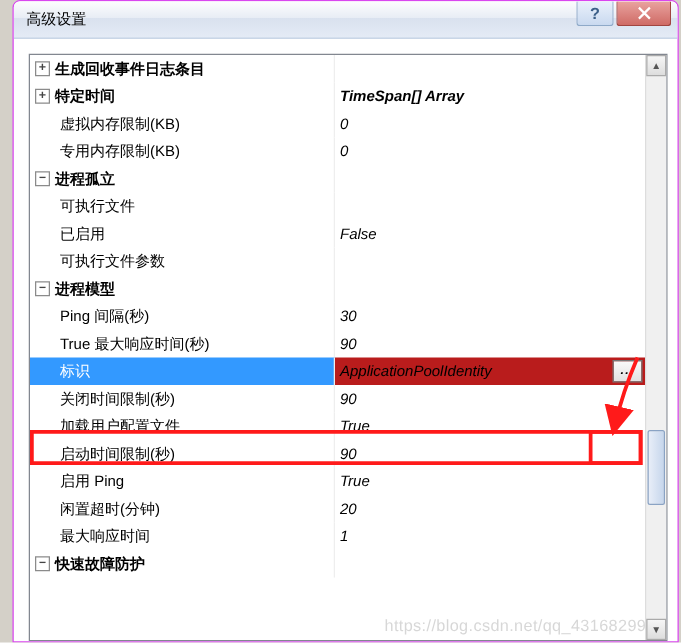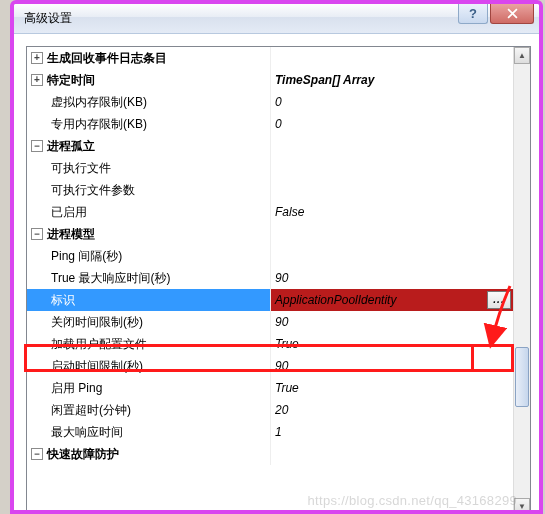--- a/index.html
+++ b/index.html
@@ -11,21 +11,21 @@
   height: 514px;
   overflow: hidden;
   position: relative;
 }
 .window {
   position: absolute;
   left: 10px; top: 0;
   width: 533px;
   height: 514px;
   background: #fff;
-  border: 4px solid #d946ef;
+  border: 1px solid #d946ef;
   border-radius: 6px 6px 0 0;
   overflow: hidden;
 }
 .titlebar {
   height: 30px;
   background: linear-gradient(to bottom, #fdfdfe, #e8edf5 45%, #d9e1ee 46%, #e4ebf6);
   border-bottom: 1px solid #b8c9df;
   display: flex;
   align-items: center;
   padding-left: 10px;
@@ -241,45 +241,48 @@
         <div class="row">
           <div class="cell-label indent1">
               <span>可执行文件</span>
             </div>
           <div class="cell-value">
               <span></span>
             </div>
         </div>
         <div class="row">
           <div class="cell-label indent1">
+              <span>已启用</span>
+            </div>
+          <div class="cell-value">
+              <span>False</span>
+            </div>
+        </div>
+        <div class="row">
+          <div class="cell-label indent1">
               <span>可执行文件参数</span>
             </div>
           <div class="cell-value">
               <span></span>
-            </div>
-        </div>
-        <div class="row">
-          <div class="cell-label indent1">
-              <span>已启用</span>
-            </div>
-          <div class="cell-value">
-              <span>False</span>
             </div>
         </div>
 
         <div class="row cat">
           <div class="cell-label indent0">
             <span class="expander">－</span>
             <span>进程模型</span>
           </div>
           <div class="cell-value"></div>
         </div>
         <div class="row">
           <div class="cell-label indent1">
               <span>Ping 间隔(秒)</span>
+            </div>
+          <div class="cell-value">
+              <span>30</span>
             </div>
         </div>
         <div class="row">
           <div class="cell-label indent1">
               <span>True 最大响应时间(秒)</span>
             </div>
           <div class="cell-value">
               <span>90</span>
             </div>
         </div>

